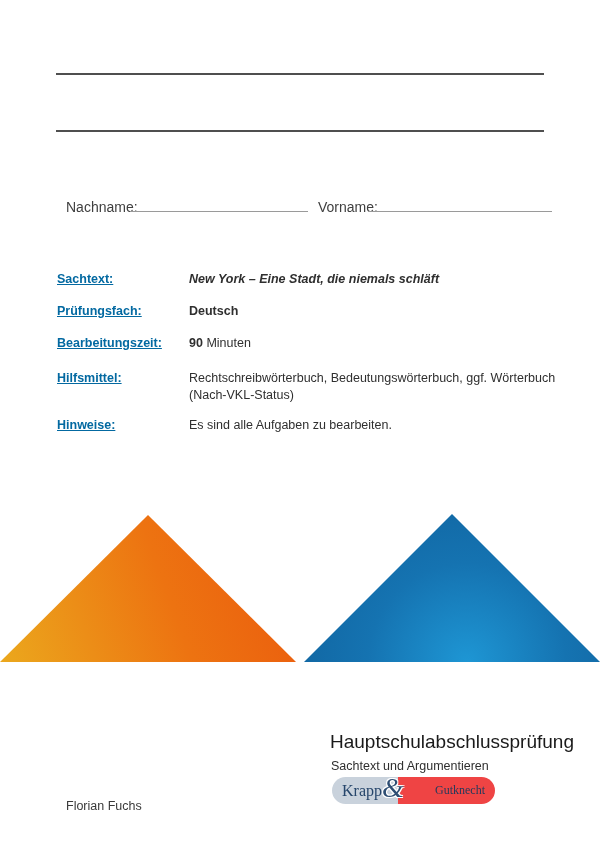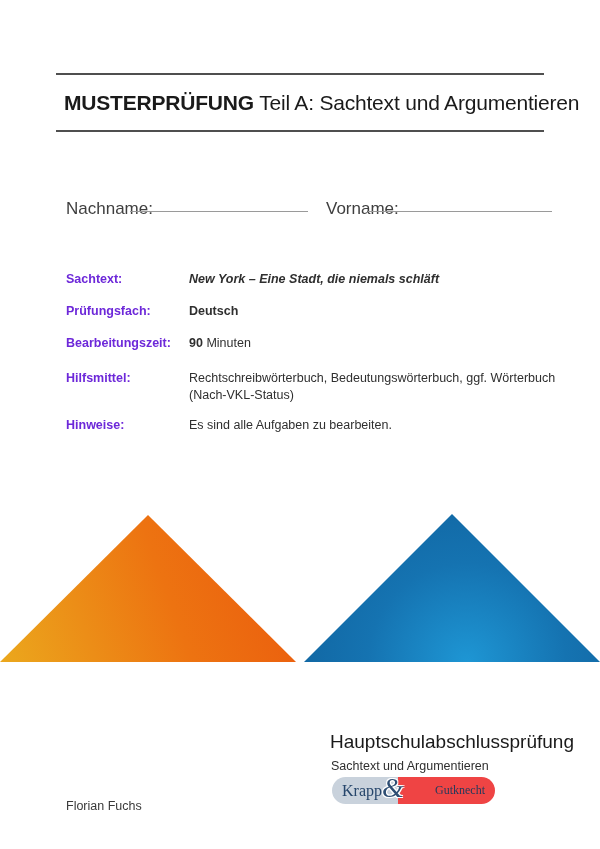--- a/index.html
+++ b/index.html
@@ -34,29 +34,29 @@
     width: 500px;
     font-size: 21px;
     line-height: 26px;
     color: #1a1a1a;
     letter-spacing: -0.2px;
     white-space: nowrap;
   }
   .page-title .emph { font-weight: bold; }
 
   
-  .name-row { position: absolute; top: 199px; left: 0; width: 600px; height: 20px; font-size: 17px; color: #3f3f3f; }
+  .name-row { position: absolute; top: 199px; left: 0; width: 600px; height: 20px; font-size: 14px; color: #3f3f3f; }
   .label-nachname { position: absolute; left: 66px; top: 0; }
   .line-nachname { position: absolute; left: 130px; top: 12px; width: 178px; border-bottom: 1px solid #9a9a9a; }
-  .label-vorname { position: absolute; left: 326px; top: 0; }
+  .label-vorname { position: absolute; left: 318px; top: 0; }
   .line-vorname { position: absolute; left: 368px; top: 12px; width: 184px; border-bottom: 1px solid #9a9a9a; }
 
   
   .info-row { position: absolute; left: 0; width: 600px; font-size: 12.5px; line-height: 17px; }
-  .info-label { position: absolute; left: 66px; top: 0; font-weight: bold; color: #6d28d9; }
+  .info-label { position: absolute; left: 57px; top: 0; font-weight: bold; color: #0369a1; text-decoration: underline; }
   .info-value { position: absolute; left: 189px; top: 0; width: 380px; color: #2f2f2f; }
   .row-sachtext { top: 271px; }
   .row-sachtext .info-value { font-weight: bold; font-style: italic; }
   .row-pruefungsfach { top: 303px; }
   .row-pruefungsfach .info-value { font-weight: bold; }
   .row-bearbeitungszeit { top: 335px; }
   .row-bearbeitungszeit .val-bold { font-weight: bold; margin-top: 44px; }
   .row-hilfsmittel { top: 370px; }
   .row-hinweise { top: 417px; }
 
@@ -140,23 +140,20 @@
     text-align: right;
   }
 </style>
 </head>
 <body>
 
 <div class="page">
 
   <div class="rule rule-top"></div>
 
-  <div class="page-title">
-    <span class="emph">MUSTERPRÜFUNG</span><span> Teil A: Sachtext und Argumentieren</span>
-  </div>
 
   <div class="rule rule-bottom"></div>
 
   <div class="name-row">
     <span class="label-nachname">Nachname:</span>
     <span class="line-nachname"></span>
     <span class="label-vorname">Vorname:</span>
     <span class="line-vorname"></span>
   </div>
 

